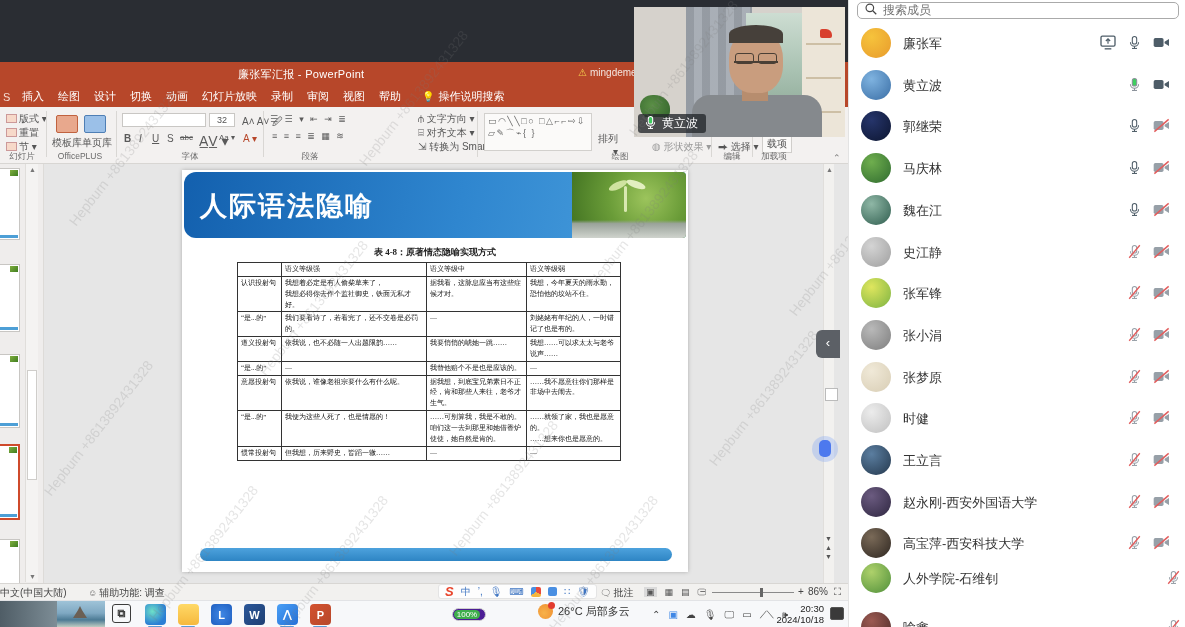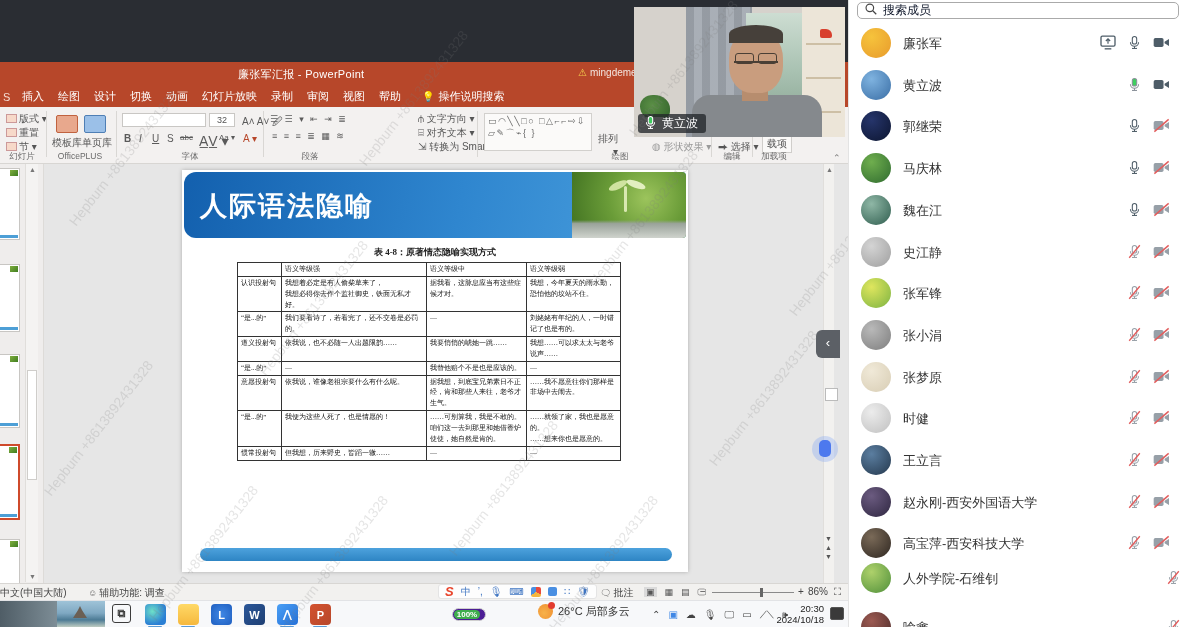--- a/index.html
+++ b/index.html
@@ -89,21 +89,21 @@
   .sg-dots { width:10px; height:10px; background:conic-gradient(#e84b3c 0 33%,#f4b63f 33% 66%,#4a8fe2 66% 100%); border-radius:2px; }
 
   
   #taskbar { position:absolute; left:0; top:600px; width:848px; height:27px; background:#f7f8fa; border-top:1px solid #e2e3e6; }
   #tb-wallpaper { position:absolute; left:0; top:0; width:57px; height:27px; background:linear-gradient(90deg,#4f5d66,#7d8d96); }
   #tb-widget { position:absolute; left:57px; top:0; width:48px; height:27px; background:linear-gradient(180deg,#9fc3d8 0%,#7fa8c2 45%,#4c7a94 70%,#cfd8c8 100%); overflow:hidden; }
   #tb-widget .castle { position:absolute; left:16px; top:5px; width:14px; height:12px; background:#6b5f54; clip-path:polygon(50% 0,65% 35%,100% 100%,0 100%,35% 35%); }
   .tb-app { position:absolute; top:3px; width:21px; height:21px; border-radius:4px; display:flex; align-items:center; justify-content:center; font-size:11px; font-weight:bold; color:#fff; }
   .tb-run { position:absolute; top:25px; width:14px; height:2px; border-radius:1px; background:#5b9bd5; }
   .tray { position:absolute; top:0; height:27px; display:flex; align-items:center; color:#3c3c3c; }
-  #battery { position:absolute; left:452px; top:7px; width:34px; height:13px; border:1px solid #cfcfcf; background:#4c1d95; border-radius:7px; font-size:8px; color:#fff;font-weight:bold; }
+  #battery { position:absolute; left:452px; top:7px; width:34px; height:13px; border:1px solid #cfcfcf; background:#4c1d95; border-radius:7px; font-size:8px; color:#fff; }
   #battery .fill { position:absolute; left:1px; top:1px; bottom:1px; width:26px; background:#3fae4c; border-radius:6px; text-align:center; line-height:10px; }
   #weather { position:absolute; left:538px; top:3px; display:flex; align-items:center; font-size:11px; color:#333; }
   .sun { position:relative; width:15px; height:15px; border-radius:50%; background:radial-gradient(circle at 40% 60%,#f7b24a,#ef8c2f); margin-right:5px; }
   .sun .badge { position:absolute; right:-2px; top:-2px; width:7px; height:7px; background:#e23b2e; border-radius:50%; }
   .tray-ic { margin:0 4px; font-size:10px; color:#444; }
   #clock { position:absolute; left:764px; top:2px; width:60px; text-align:right; font-size:9.5px; color:#222; line-height:11px; }
   #notif { position:absolute; left:830px; top:6px; width:14px; height:13px; border:1px solid #555; border-radius:2px; background:#3a3a3a; }
 
   
   #video { position:absolute; left:634px; top:7px; width:211px; height:130px; background:#d6d2cc; overflow:hidden; }
@@ -123,21 +123,21 @@
   .v-glasses:before { left:1px; } .v-glasses:after { right:1px; }
   #video-label { position:absolute; left:4px; bottom:4px; height:19px; background:rgba(35,38,42,.78); border-radius:3px; display:flex; align-items:center; padding:0 8px 0 5px; gap:4px; }
   #video-label span { color:#fff; font-size:12px; }
 
   
   .wm { position:absolute; color:rgba(125,125,125,.20); font-size:14px; transform:rotate(-52deg); white-space:nowrap; pointer-events:none; z-index:50; }
 
   
   #panel { position:absolute; left:848px; top:0; width:337px; height:627px; background:#fff; border-left:1px solid #e3e3e3; }
   #search-box { position:absolute; left:8px; top:2px; width:322px; height:17px; border:1px solid #aaa; border-radius:5px; background:#fff; display:flex; align-items:center; padding:0 6px; gap:5px; }
-  #search-box .ph { color:#0f172a; font-size:12px; }
+  #search-box .ph { color:#737373; font-size:12px; }
   .p-row { position:absolute; left:0; width:337px; height:42px; }
   .p-avatar { position:absolute; left:12px; top:6px; width:30px; height:30px; border-radius:50%; }
   .p-name { position:absolute; left:54px; top:13px; font-size:13px; color:#333; white-space:nowrap; }
   .p-icons { position:absolute; top:13px; display:flex; gap:11px; align-items:center; }
 </style>
 </head>
 <body>
 
 <div id="stage">
 

